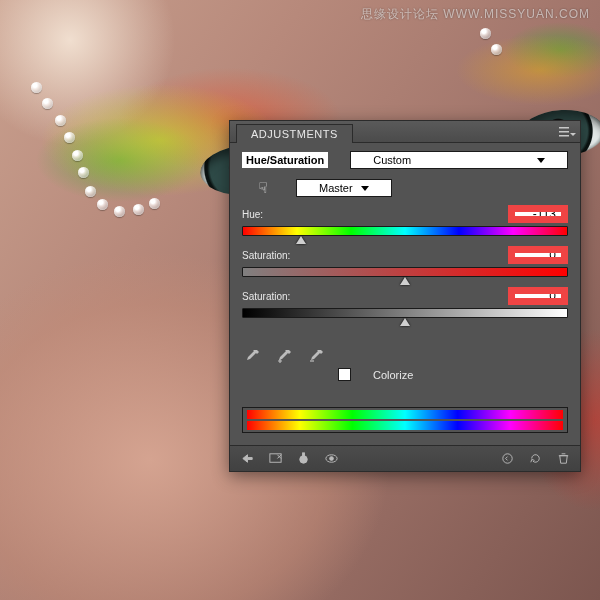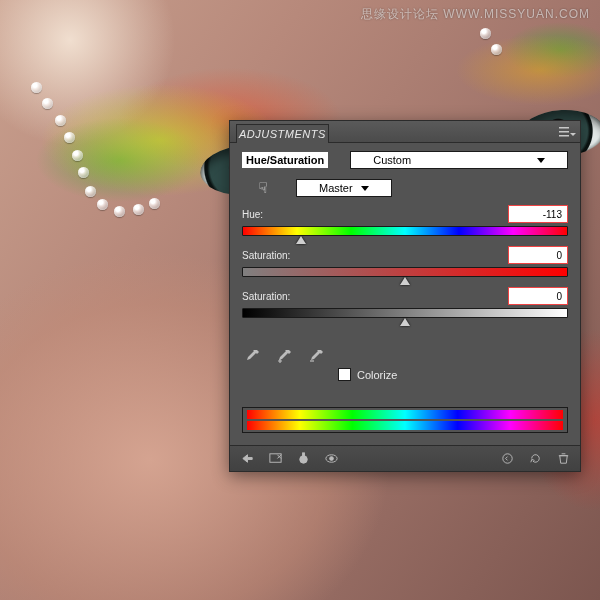--- a/index.html
+++ b/index.html
@@ -51,23 +51,23 @@
     box-shadow: 0 4px 16px rgba(0,0,0,.45);
     color: #e8e8e8;
   }
   .panel-header {
     display:flex; align-items:center; height:22px;
     background: linear-gradient(#5a5a5a,#4b4b4b);
     border-bottom:1px solid #2b2b2b;
     padding: 0 6px;
   }
   .panel-tab {
-    font-size:11px; letter-spacing:.5px; padding:3px 2px;
+    font-size:11px; letter-spacing:.5px; padding:3px 14px;
     background:#535353; border:1px solid #2b2b2b; border-bottom:none;
-    position:relative; top:2px; color:#e8e8e8;font-style:italic;
+    position:relative; top:2px; color:#e8e8e8;
   }
   .panel-flex { flex:1; }
   .panel-menu {
     width:18px; height:12px; cursor:pointer;
     background:
       linear-gradient(#c8c8c8,#c8c8c8) 3px 1px/10px 1.5px no-repeat,
       linear-gradient(#c8c8c8,#c8c8c8) 3px 5px/10px 1.5px no-repeat,
       linear-gradient(#c8c8c8,#c8c8c8) 3px 9px/10px 1.5px no-repeat;
   }
   .panel-menu::after{content:"";display:inline-block;border-top:3px solid #c8c8c8;border-left:3px solid transparent;border-right:3px solid transparent;margin-left:14px;margin-top:4px;}
@@ -82,40 +82,40 @@
   }
   .select-sm { width:96px; flex:none; }
   .caret-down{ width:0;height:0;border-top:5px solid #000;border-left:4px solid transparent;border-right:4px solid transparent;}
   .hand-icon { width:22px; text-align:center; font-size:15px; opacity:.9; }
 
   .slider-group { margin: 8px 0 10px; }
   .slider-head { display:flex; align-items:center; justify-content:space-between; margin-bottom:3px; }
   .slider-label { color:#e8e8e8; font-size:10px; }
   .num-field {
     width:60px; height:18px; background:#fff; color:#000;
-    border:1px solid #ef4444; text-align:right; padding:1px 5px; font-size:10px;
+    border:7px solid #ef4444; text-align:right; padding:1px 5px; font-size:12px;
   }
   .track {
     position:relative; height:10px; border:1px solid #1a1a1a; border-radius:1px;
   }
   .track.hue { background: linear-gradient(90deg, red, yellow, lime, cyan, blue, magenta, red); }
   .track.sat { background: linear-gradient(90deg, #808080, #ff0000); }
   .track.light { background: linear-gradient(90deg, #000, #808080, #fff); }
   .thumb {
     position:absolute; top:9px; width:0; height:0;
     border-bottom:8px solid #cfcfcf;
     border-left:5px solid transparent; border-right:5px solid transparent;
     filter: drop-shadow(0 0 1px #000);
     transform: translateX(-5px);
   }
 
   .tools-row { display:flex; align-items:center; gap:12px; margin:14px 0 4px; }
   .dropper { width:20px; height:20px; opacity:.85; display:flex; align-items:center; justify-content:center;}
   .dropper svg { width:16px; height:16px; }
-  .colorize { display:flex; align-items:center; gap:6px;margin-top:36px; }
+  .colorize { display:flex; align-items:center; gap:22px;margin-top:36px; }
   .checkbox {
     width:13px; height:13px; background:#fff; border:1px solid #1a1a1a;
   }
 
   .spectrum-box {
     margin-top: 26px; height:26px; border:1px solid #1a1a1a;
     background:#535353; padding:2px 4px;
     display:flex; flex-direction:column; gap:2px;
   }
   .spectrum-bar { flex:1; background: linear-gradient(90deg, red, yellow, lime, cyan, blue, magenta, red); }

